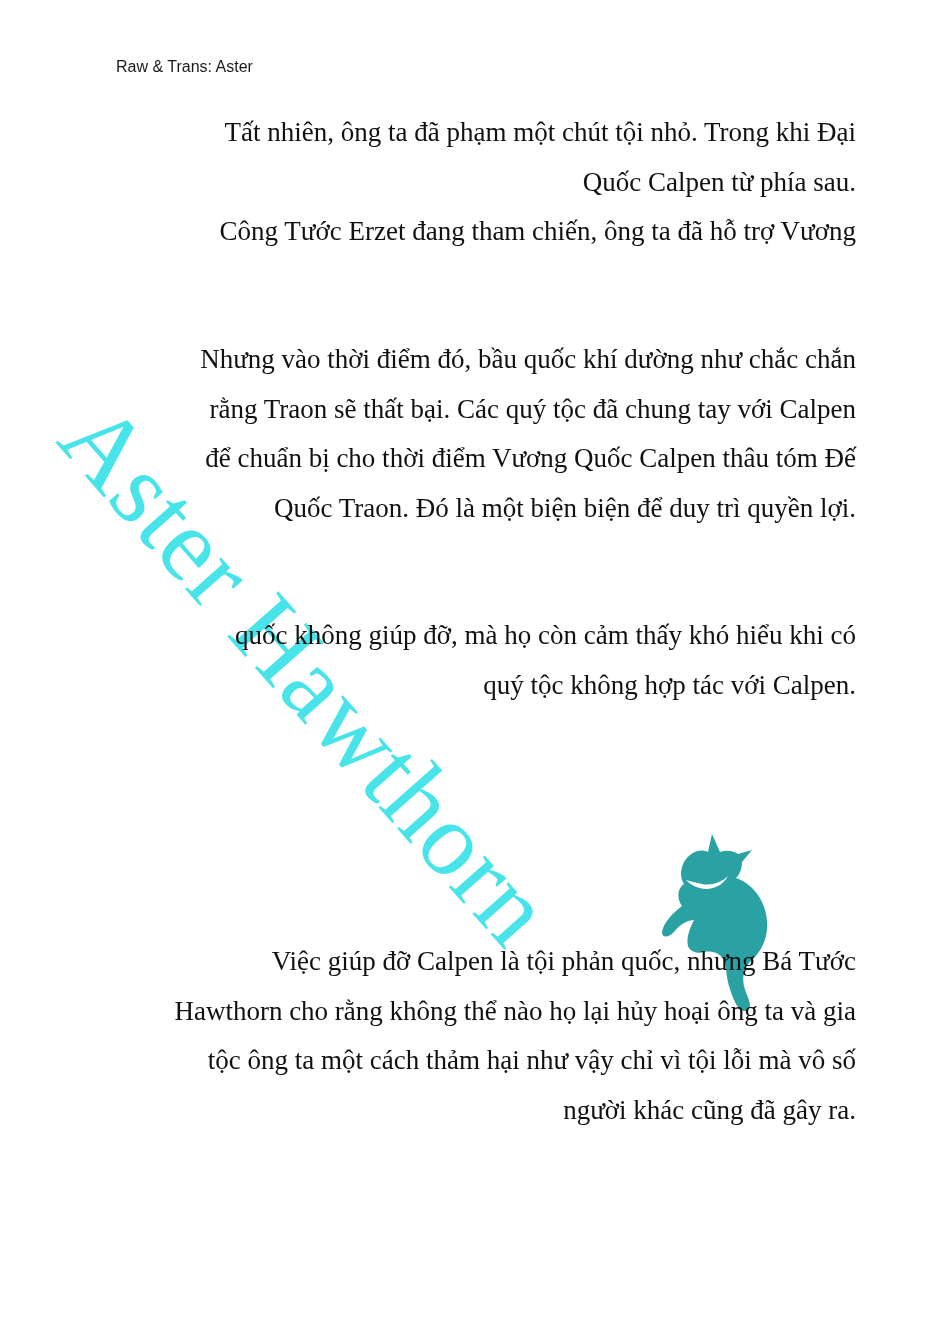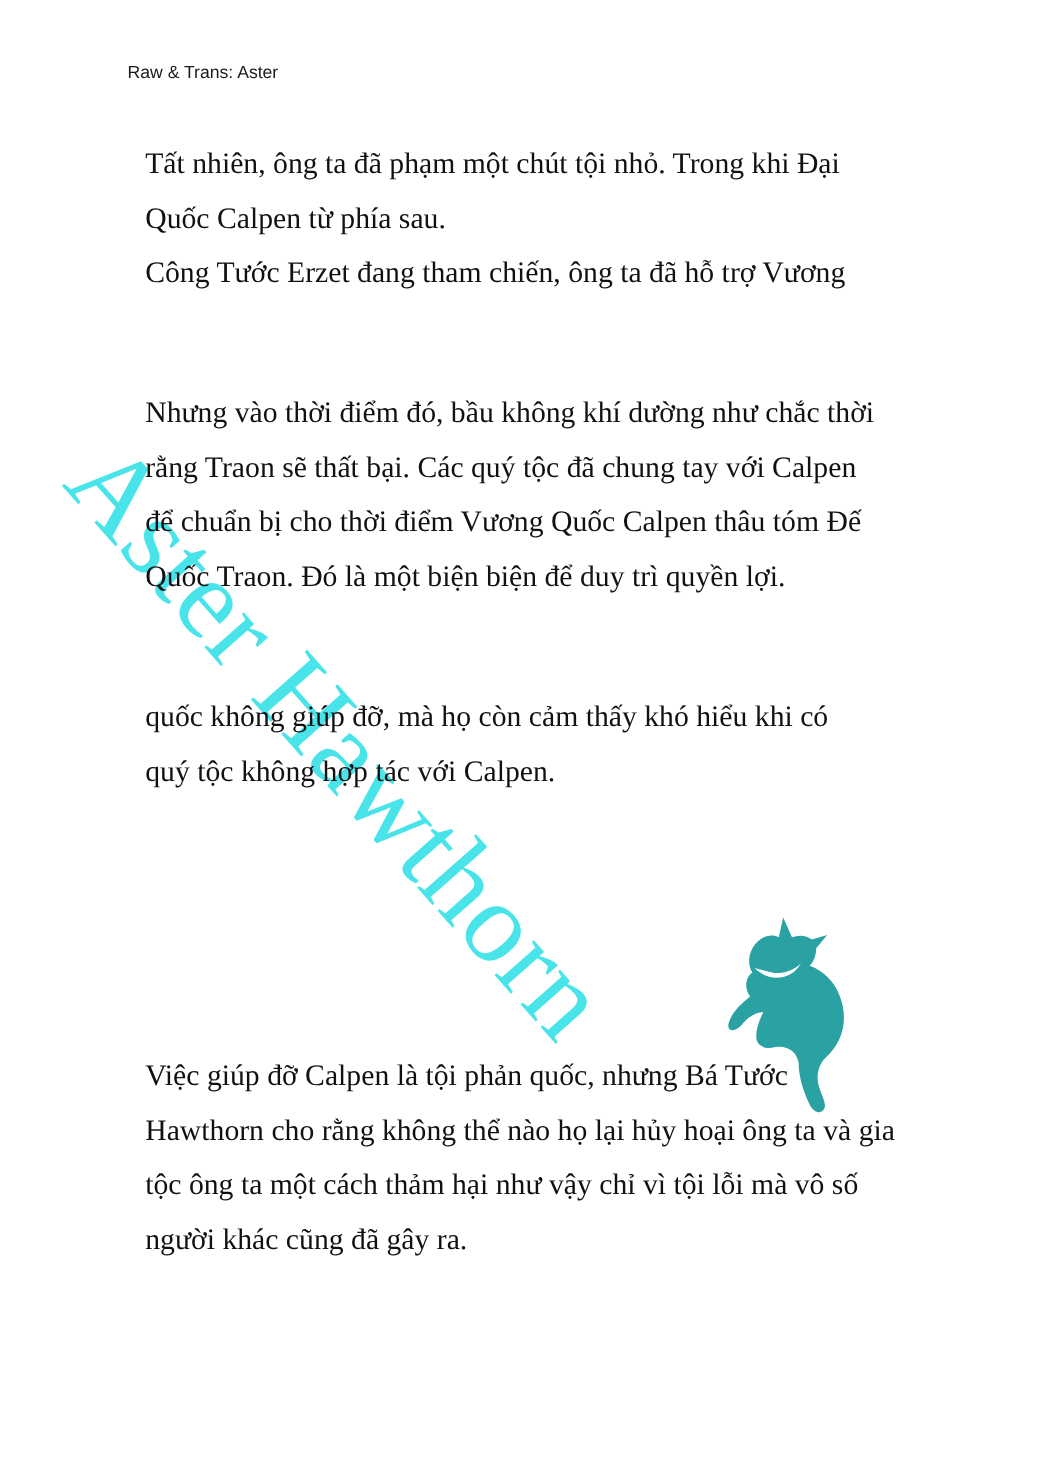--- a/index.html
+++ b/index.html
@@ -12,39 +12,40 @@
       height: 1343px;
       position: relative;
       overflow: hidden;
     }
     .page {
       position: absolute;
       left: 0; top: 0;
       width: 852px;
       height: 1343px;
       background: #ffffff;
+      text-align: right;
     }
     .header {
       position: absolute;
       left: 116px;
       top: 58px;
       font-family: "Liberation Sans", sans-serif;
       font-size: 16px;
       color: #1a1a1a;
       white-space: nowrap;
     }
     .para {
       position: absolute;
       left: 116px;
       width: 740px;
       font-family: "Liberation Serif", serif;
       font-size: 27px;
       line-height: 49.5px;
       color: #111111;
-      margin: 16px;
+      margin: 0;
     }
     .para .line {
       display: block;
       white-space: nowrap;
     }
     #p1 { top: 108px; }
     #p2 { top: 335px; }
     #p3 { top: 611px; }
     #p4 { top: 937px; }
 
@@ -111,21 +112,21 @@
   <div class="watermark">Aster Hawthorn</div>
 
   <div class="text-layer">
     <p class="para" id="p1">
       <span class="line">Tất nhiên, ông ta đã phạm một chút tội nhỏ. Trong khi Đại</span>
       <span class="line">Quốc Calpen từ phía sau.</span>
       <span class="line">Công Tước Erzet đang tham chiến, ông ta đã hỗ trợ Vương</span>
     </p>
 
     <p class="para" id="p2">
-      <span class="line">Nhưng vào thời điểm đó, bầu không khí dường như chắc thời</span>
+      <span class="line">Nhưng vào thời điểm đó, bầu quốc khí dường như chắc chắn</span>
       <span class="line">rằng Traon sẽ thất bại. Các quý tộc đã chung tay với Calpen</span>
       <span class="line">để chuẩn bị cho thời điểm Vương Quốc Calpen thâu tóm Đế</span>
       <span class="line">Quốc Traon. Đó là một biện biện để duy trì quyền lợi.</span>
     </p>
 
     <p class="para" id="p3">
       <span class="line">quốc không giúp đỡ, mà họ còn cảm thấy khó hiểu khi có</span>
       <span class="line">quý tộc không hợp tác với Calpen.</span>
     </p>
 

